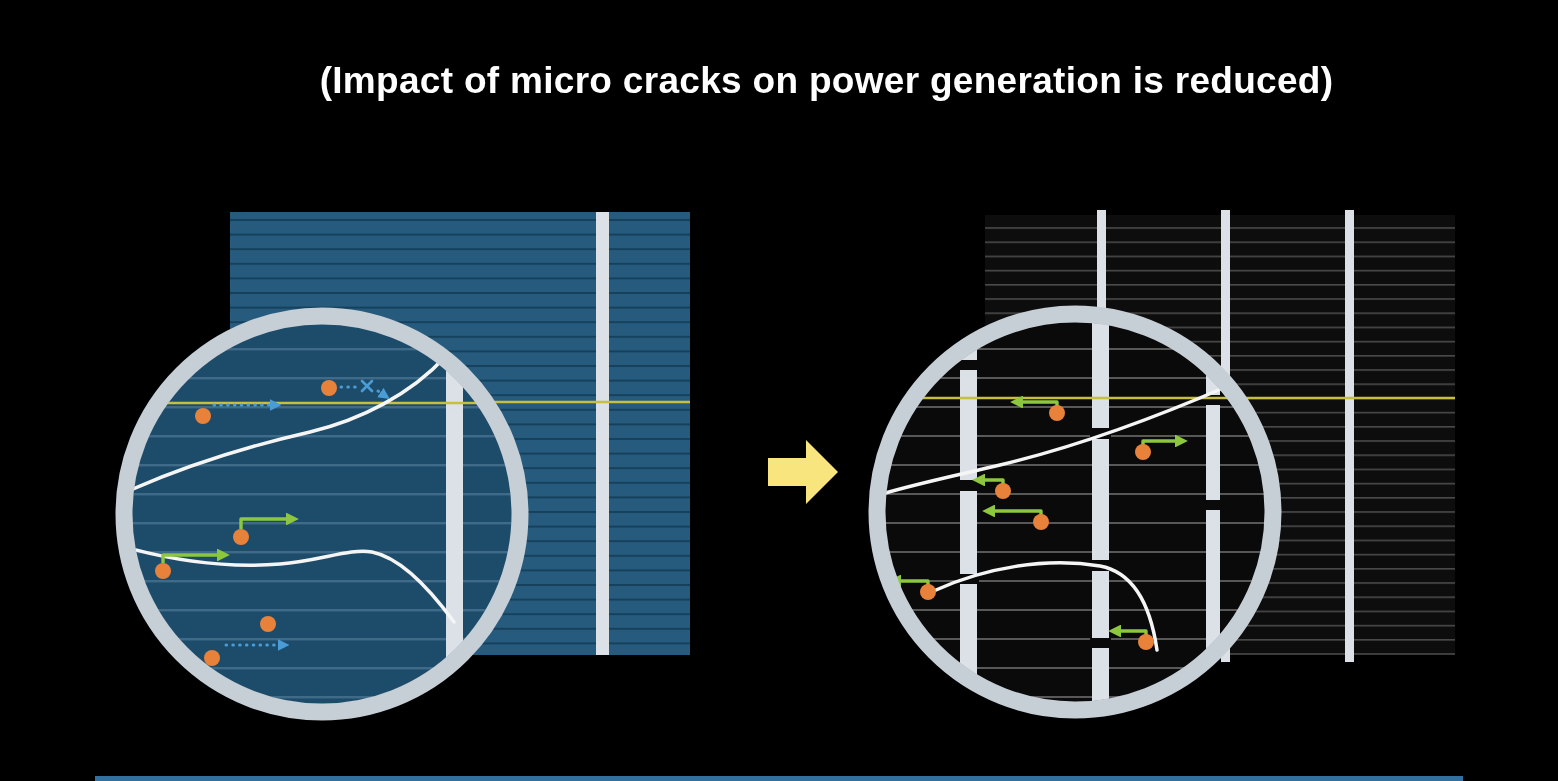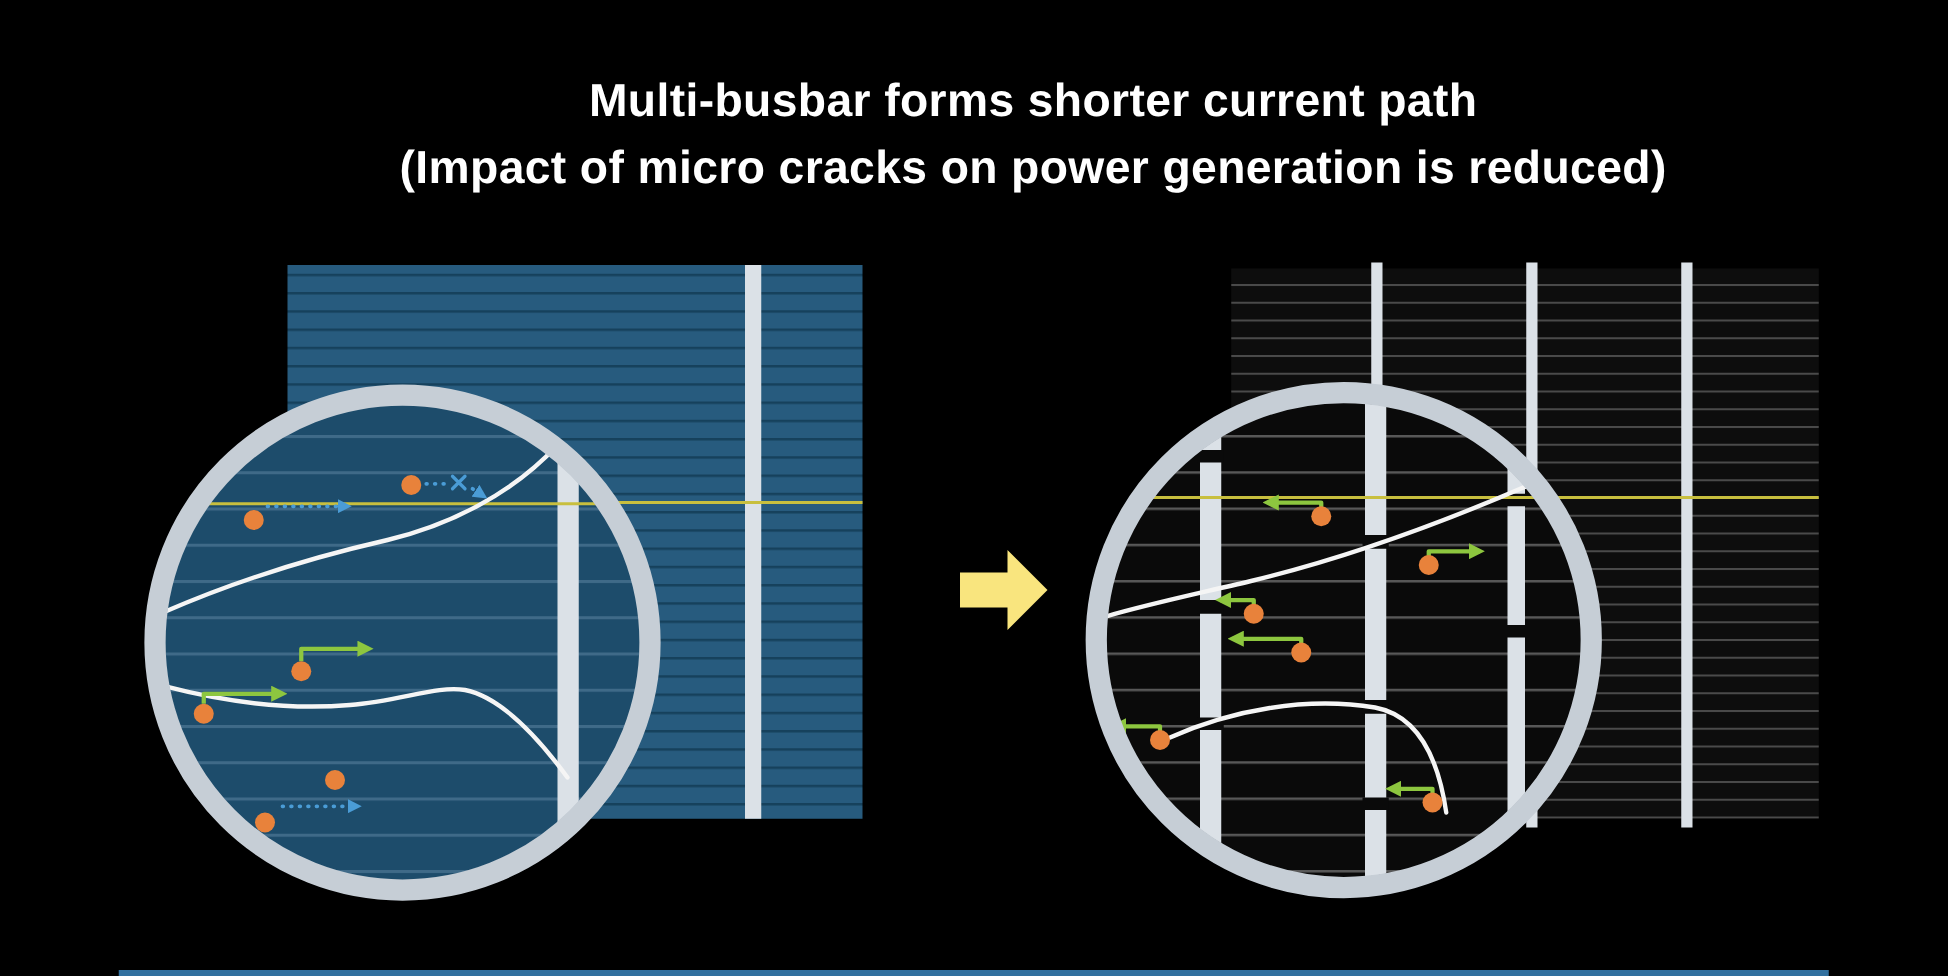--- a/index.html
+++ b/index.html
@@ -43,21 +43,20 @@
   .lens-ring{fill:none;stroke:var(--lens-ring);stroke-width:17;}
   .busbar{fill:var(--busbar);}
   .gap{fill:var(--right-lens-fill);}
 </style>
 </head>
 <body>
 
 <div class="stage">
 
   <div class="title">
-    <div>Multi-busbar forms shorter current path</div>
     <div>(Impact of micro cracks on power generation is reduced)</div>
   </div>
 
   <svg class="diagram" width="1558" height="781" viewBox="0 0 1558 781">
     <defs>
       <pattern id="pLeftCell" width="20" height="14.6" patternUnits="userSpaceOnUse">
         <rect width="20" height="14.6" fill="var(--left-cell-fill)"></rect>
         <rect width="20" height="2" fill="var(--left-cell-line)"></rect>
       </pattern>
       <pattern id="pLeftLens" width="20" height="29" patternUnits="userSpaceOnUse">

